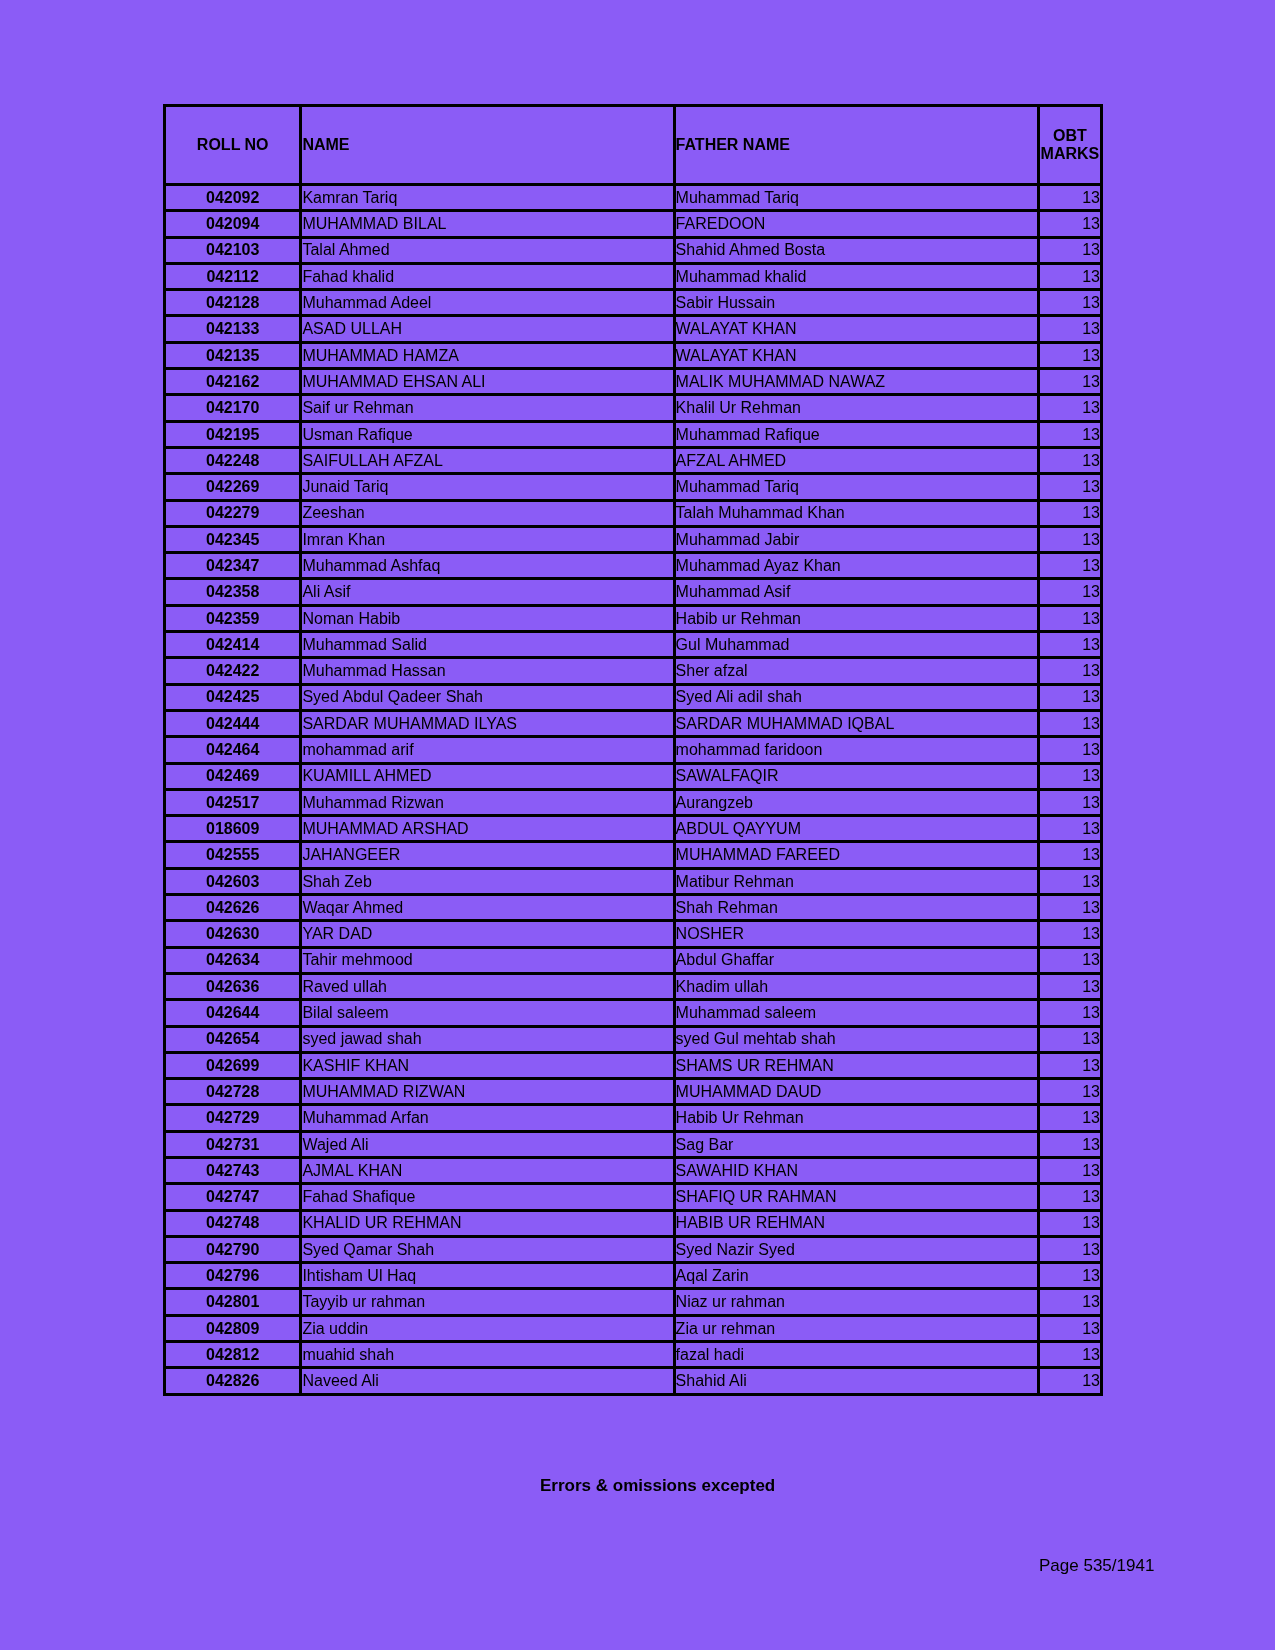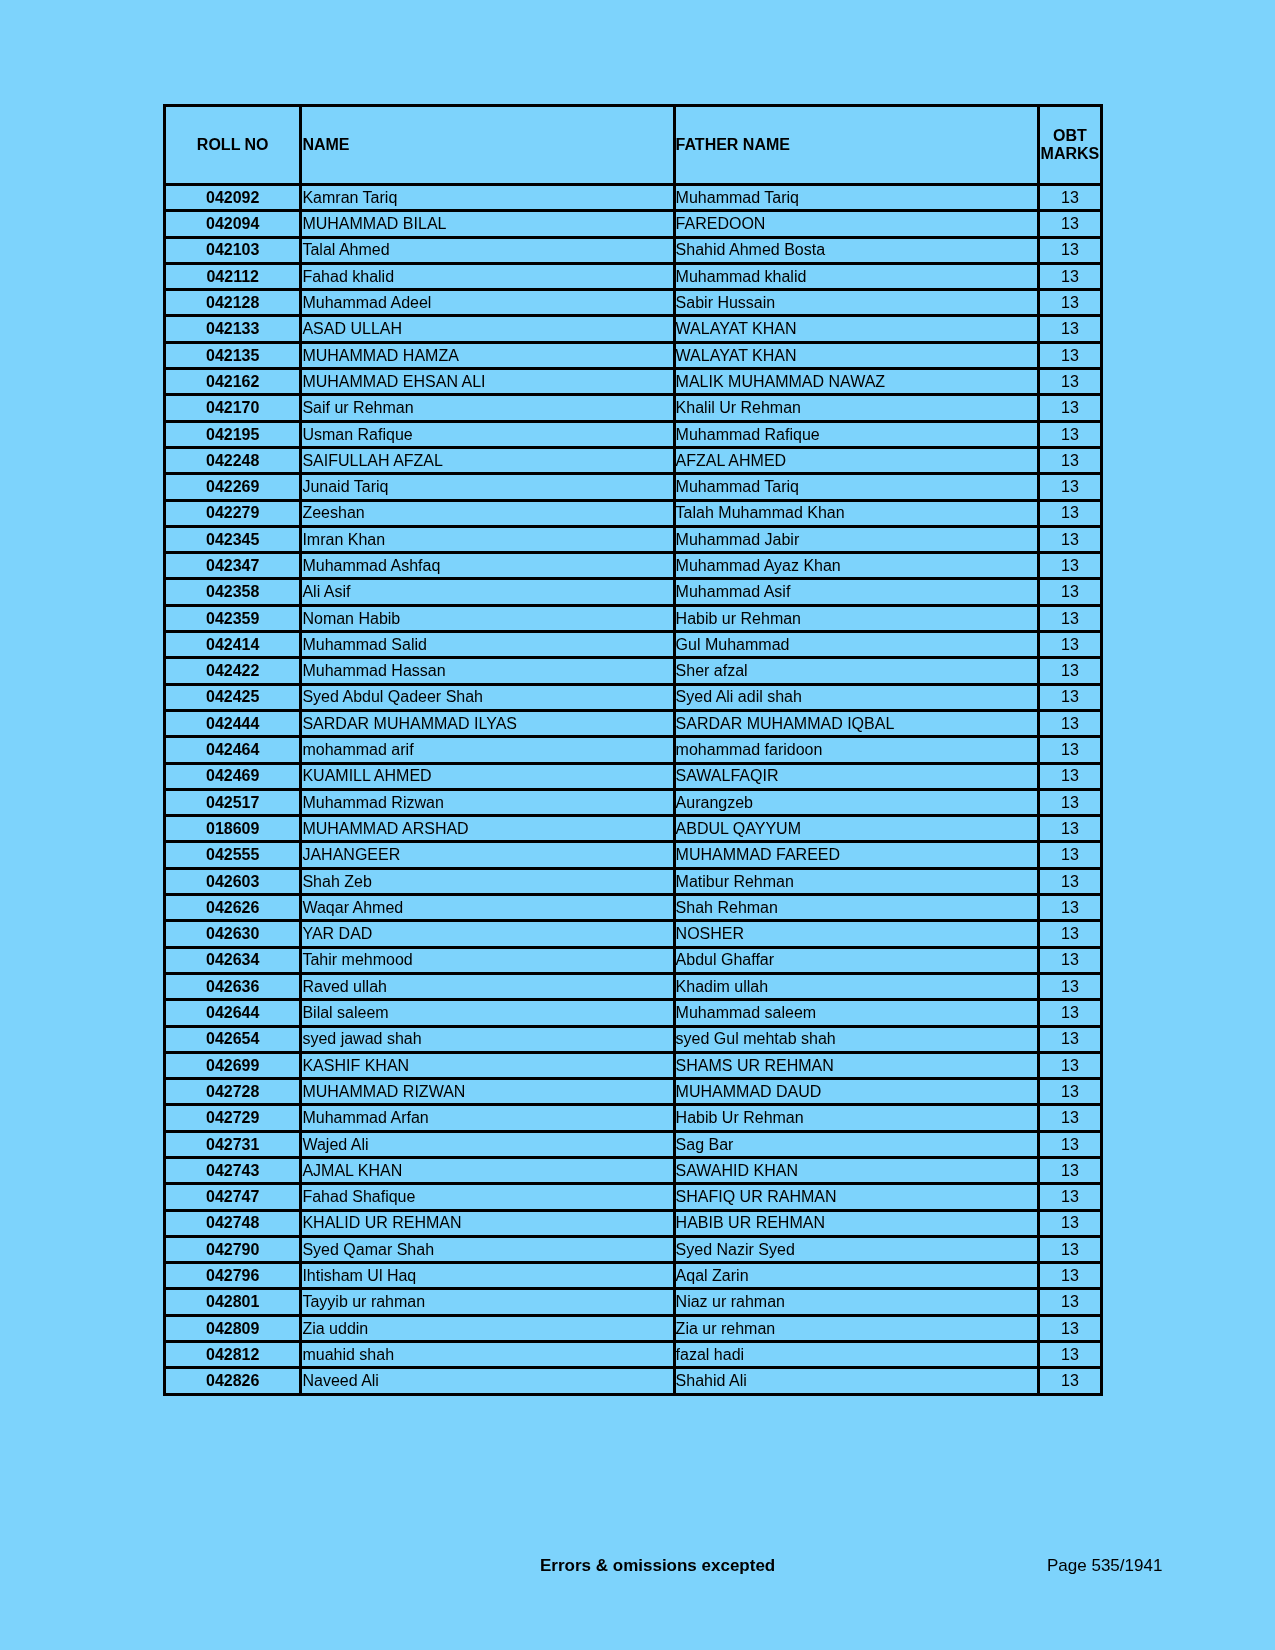--- a/index.html
+++ b/index.html
@@ -1,20 +1,20 @@
 <!DOCTYPE html>
 <html><head>
 <meta charset="utf-8">
 <style>
   html, body { margin: 0; padding: 0; background: #ffffff; }
   .page {
     position: relative;
     width: 1275px;
     height: 1650px;
-    background: #7dd3fc;
+    background: #8b5cf6;
     font-family: "Liberation Sans", sans-serif;
     color: #000000;
     overflow: hidden;
   }
   table.results {
     position: absolute;
     left: 163px;
     top: 104px;
     width: 940px;
     border-collapse: collapse;
@@ -34,37 +34,36 @@
   table.results thead th {
     height: 76px;
     font-weight: bold;
     vertical-align: middle;
   }
   table.results thead th.c-obt { white-space: normal; text-align: center; }
   table.results td { height: 23.3px; vertical-align: middle; }
   .c-roll  { width: 136px; text-align: center; }
   .c-name  { width: 372px; text-align: left; padding-left: 5px; }
   .c-father{ width: 363px; text-align: left; padding-left: 5px; }
-  .c-obt   { width: 63px;  text-align: center; }
+  .c-obt   { width: 63px;  text-align: right; }
   td.c-name, td.c-father { padding-left: 5px; }
   td.roll { font-weight: bold; }
   .footer-note {
     position: absolute;
     left: 540px;
-    top: 1556px;
+    top: 1476px;
     font-size: 17px;
     font-weight: bold;
   }
   .footer-page {
     position: absolute;
     left: 1039px;
     top: 1556px;
     font-size: 17px;
     font-weight: normal;
-    margin-left: 8px;
   }
 </style>
 </head>
 <body>
 
 <div class="page">
 
   <table class="results">
     <colgroup>
       <col style="width:136px">

